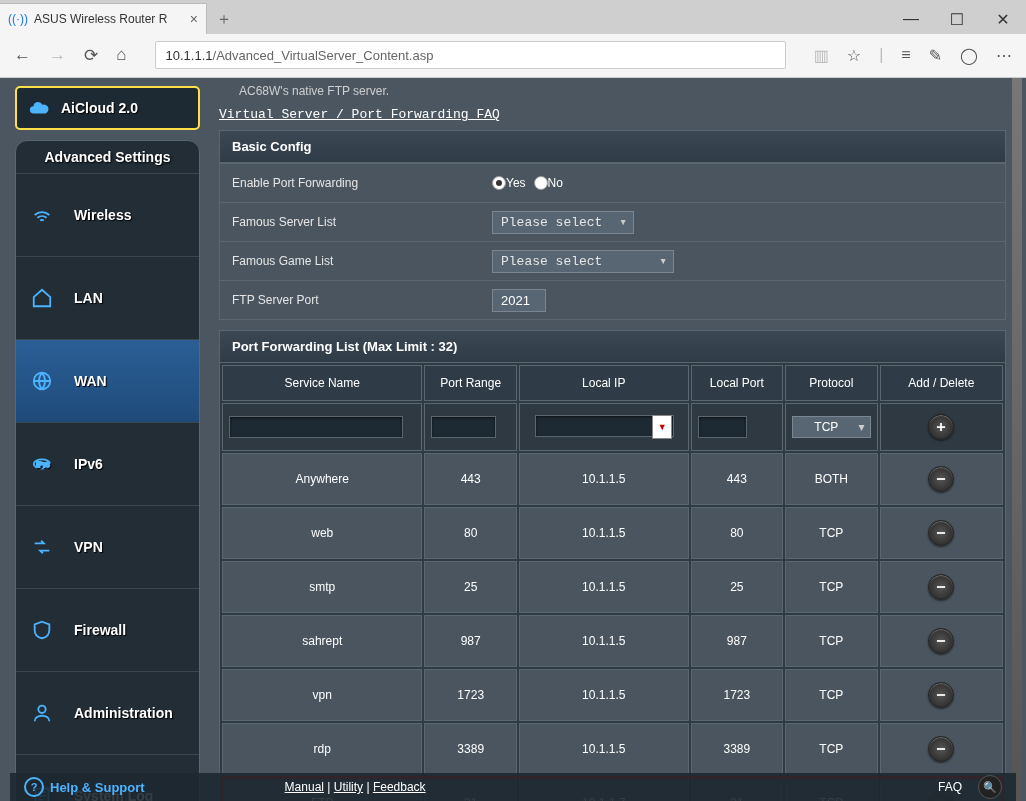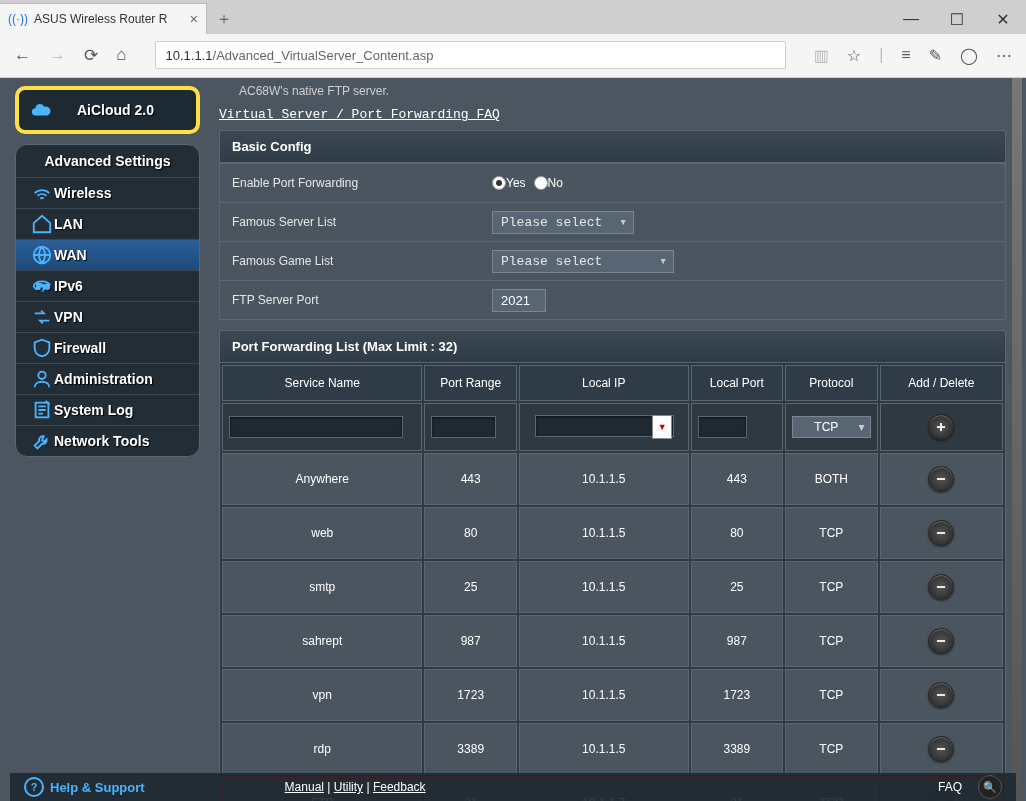--- a/index.html
+++ b/index.html
@@ -76,28 +76,28 @@
     padding: 0 10px 0 10px;
     box-sizing: border-box;
     position: relative;
   }
   .sidebar {
     width: 195px;
     padding-top: 8px;
   }
   .sb-top {
     background: #1e2a33;
-    border: 4px solid #fde047;
-    border-radius: 10px;
+    border: 2px solid #fde047;
+    border-radius: 5px;
     margin: 0 5px 10px 5px;
     padding: 8px 10px;
     color: #fff;
     display:flex;
     align-items:center;
-    gap:24px;
+    gap:10px;
     font-weight: bold;
     font-size: 14px;
     text-shadow: 1px 1px 1px #000;
   }
   .section {
     background: #222d36;
     border: 1px solid #566776;
     border-radius: 12px;
     margin: 0 5px 10px 5px;
     overflow:hidden;
@@ -106,22 +106,22 @@
     color:#fff;
     font-weight:bold;
     text-align:center;
     padding: 8px 0;
     font-size: 14px;
     text-shadow: 1px 1px 2px #000;
   }
   .nav-item {
     display:flex;
     align-items:center;
-    gap:0;
-    padding: 3px 14px;
+    gap:20px;
+    padding: 29px 14px;
     color:#fff;
     font-weight:bold;
     font-size:14px;
     text-shadow: 1px 1px 1px #000;
     border-top: 1px solid #3a4650;
     cursor:pointer;
   }
   .nav-item.active {
     background: linear-gradient(#2b5f96, #1f4a7a);
   }

